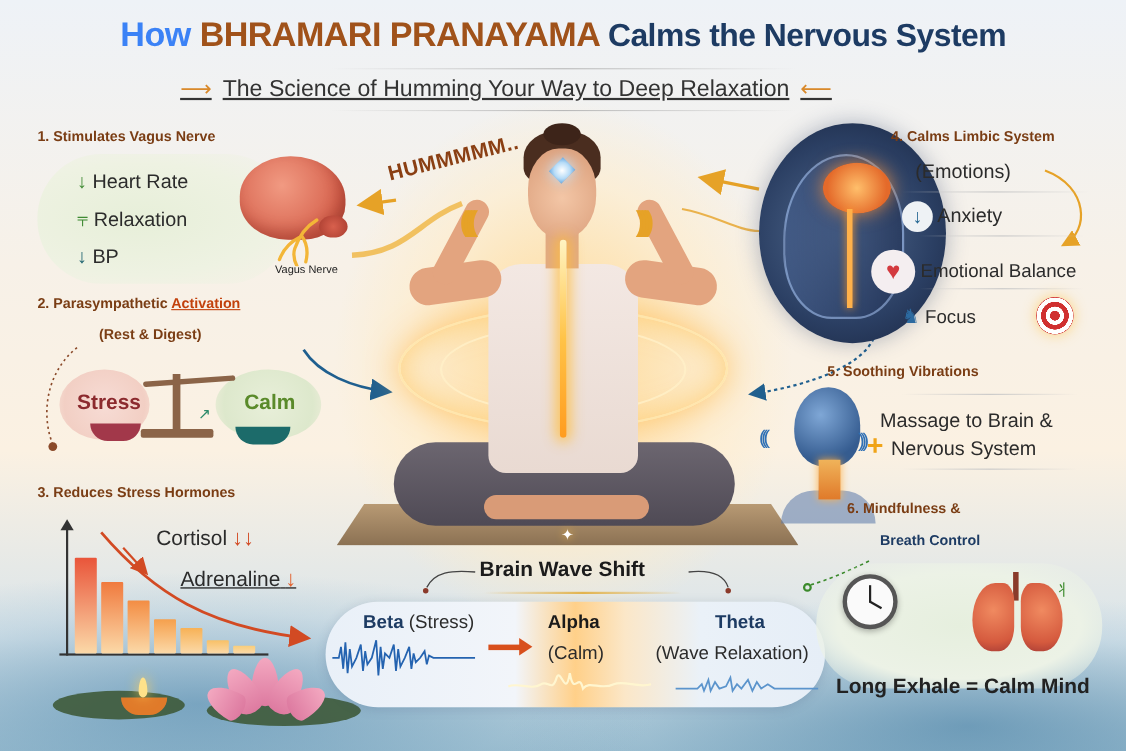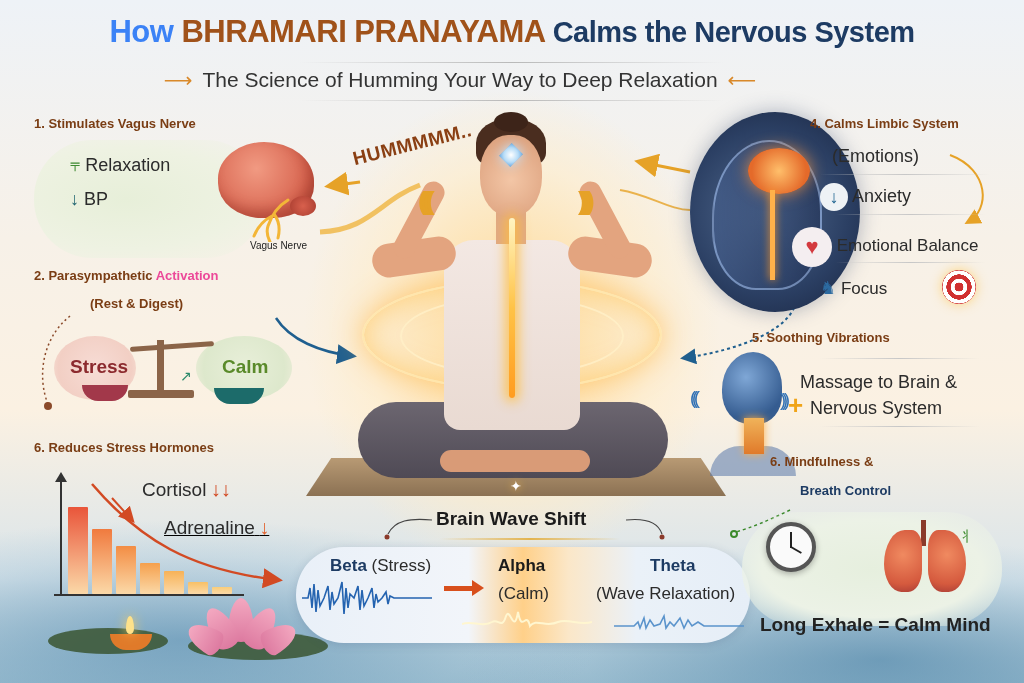--- a/index.html
+++ b/index.html
@@ -18,27 +18,27 @@
   
   .title {
     left: 0; top: 14px; width: 1024px; text-align: center;
     font-weight: bold; font-size: 31px; letter-spacing: -0.5px; white-space: nowrap;
   }
   .title .t-how { color: #3b82f6; }
   .title .t-main { color: #a0521a; }
   .title .t-rest { color: #1d3b63; font-size: 29px; }
   .subtitle {
     left: 0; top: 68px; width: 920px; text-align: center;
-    font-size: 21px; color: #333; white-space: nowrap;
+    font-size: 21px; color: #333; white-space: nowrap; text-decoration: underline;
   }
   .subtitle .arr { color: #d9892a; font-size: 20px; margin: 0 10px; }
   .sub-line { left: 300px; width: 424px; height: 1px; background: linear-gradient(90deg, rgba(0,0,0,0), #b9b9b9, rgba(0,0,0,0)); }
 
   .sec-title { font-weight: bold; font-size: 13px; color: #7a3d14; white-space: nowrap; }
-  .sec-title .blue { color: #ec4899; }
+  .sec-title .blue { color: #c2410c; text-decoration: underline; }
   .txt { font-size: 18px; color: #2b2b2b; white-space: nowrap; }
 
   
   .s1-box {
     left: 34px; top: 140px; width: 230px; height: 118px; border-radius: 58px;
     background: radial-gradient(ellipse at 40% 50%, #e7efd9, #eef2e2 60%, rgba(240,244,232,0));
   }
   .s1-list { left: 70px; top: 150px; }
   .s1-list div { height: 34px; line-height: 30px; }
   .arrow-green { color: #3f8a33; }
@@ -278,20 +278,24 @@
   <circle cx="662" cy="537" r="2.5" fill="#8b3a2a"></circle>
 
   <line x1="826" y1="546" x2="872" y2="546" stroke="#3b8a2b" stroke-width="2.5" marker-end="url(#mGr)"></line>
   <line x1="770" y1="587" x2="866" y2="587" stroke="#3b8a2b" stroke-width="2.5" marker-end="url(#mGr)"></line>
   <line x1="924" y1="592" x2="924" y2="606" stroke="#3b8a2b" stroke-width="1.5"></line>
 </svg>
 
 <div class="abs sec-title" style="left:34px; top:116px;">1. Stimulates Vagus Nerve</div>
 <div class="abs s1-box"></div>
 <div class="abs s1-list">
+  <div class="txt">
+    <span class="arrow-green">↓</span>
+    <span>Heart Rate</span>
+  </div>
   <div class="txt">
     <span class="arrow-green">⫧</span>
     <span>Relaxation</span>
   </div>
   <div class="txt">
     <span class="arrow-teal">↓</span>
     <span>BP</span>
   </div>
 </div>
 <div class="abs brain"></div>
@@ -354,21 +358,21 @@
 <div class="abs oval-calm"></div>
 <div class="abs label-stress">Stress</div>
 <div class="abs label-calm">Calm</div>
 <div class="abs scale-post"></div>
 <div class="abs scale-beam"></div>
 <div class="abs scale-base"></div>
 <div class="abs pan-stress"></div>
 <div class="abs pan-calm"></div>
 <div class="abs" style="left:180px; top:368px; color:#2b8a6a; font-size:14px;">↗</div>
 
-<div class="abs sec-title" style="left:34px; top:440px;">6. Reduces Stress Hormones</div>
+<div class="abs sec-title" style="left:34px; top:440px;">3. Reduces Stress Hormones</div>
 <div class="abs chart">
   <div class="chart-arrow-up"></div>
   <div class="chart-axis-y"></div>
   <div class="chart-axis-x"></div>
   <div id="bars">
       <div class="bar" style="left: 24px; height: 87px; background: linear-gradient(rgb(233, 85, 58), rgb(251, 217, 168));"></div>
       <div class="bar" style="left: 48px; height: 65px; background: linear-gradient(rgb(240, 122, 62), rgb(251, 217, 168));"></div>
       <div class="bar" style="left: 72px; height: 48px; background: linear-gradient(rgb(243, 141, 68), rgb(251, 217, 168));"></div>
       <div class="bar" style="left: 96px; height: 31px; background: linear-gradient(rgb(245, 160, 77), rgb(251, 217, 168));"></div>
       <div class="bar" style="left: 120px; height: 23px; background: linear-gradient(rgb(247, 178, 87), rgb(251, 217, 168));"></div>

